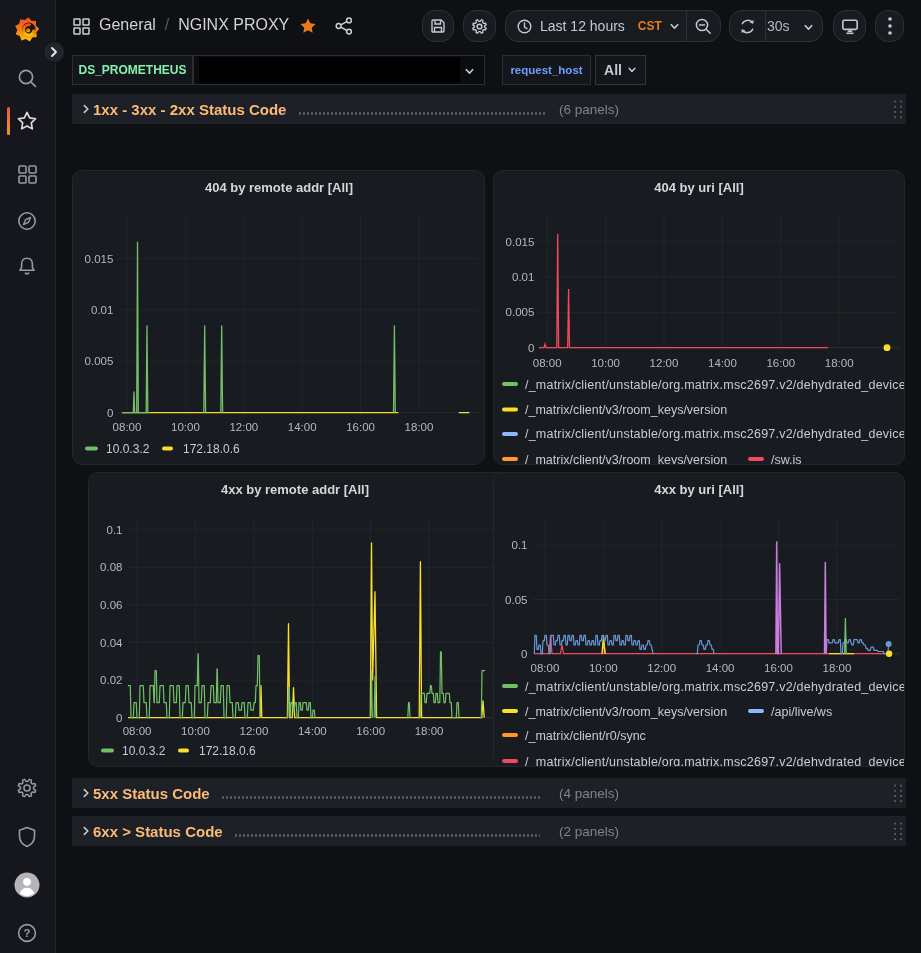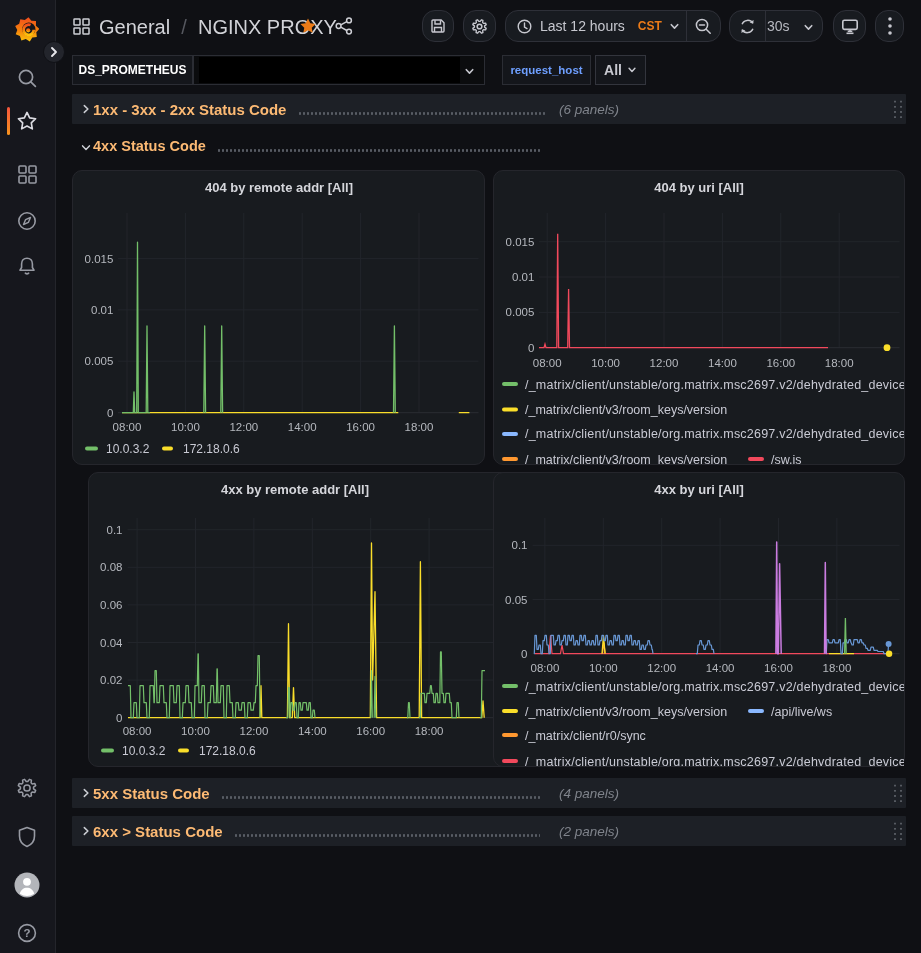--- a/index.html
+++ b/index.html
@@ -9,21 +9,21 @@
 #sidebar{position:absolute;left:0;top:0;width:56px;height:953px;background:#16171d;border-right:1px solid #24252b}
 
 .btn{position:absolute;top:10px;height:32px;background:#181b20;border:1px solid #2e3038;border-radius:13px;display:flex;align-items:center;justify-content:center;color:#c7c8cf}
 
 .vbox{position:absolute;top:55px;height:30px;border:1px solid #2b2d34;background:#14161b;display:flex;align-items:center;justify-content:center}
 
 .rowh{position:absolute;left:72px;width:834px;height:30px;background:#1d2026;border-radius:1px}
 .rowline{position:absolute;left:80px;top:0;height:30px;display:flex;align-items:center}
 .rtitle{font-size:15px;font-weight:bold;color:#fdba74;letter-spacing:0;white-space:pre}
 .dots{height:3px;margin-left:7px;margin-top:9px;background-image:radial-gradient(circle,#585c64 1.1px,rgba(0,0,0,0) 1.2px);background-size:4px 3px;background-repeat:repeat-x}
-.pcount{position:absolute;left:487px;top:0;height:30px;display:flex;align-items:center;font-size:13.5px;font-style:italic;color:#7f838b}
+.pcount{position:absolute;left:487px;top:0;height:30px;display:flex;align-items:center;font-size:13.5px;color:#7f838b}
 .drag{position:absolute;right:3px;top:5px;width:11px;height:21px;background-image:radial-gradient(circle,#565a61 1.1px,rgba(0,0,0,0) 1.2px);background-size:6px 5.2px;background-repeat:repeat}
 
 .panel{position:absolute;background:#181b1f;border:1px solid #25262c;border-radius:10px}
 text{font-family:"Liberation Sans",sans-serif}
 .axis{font-size:11.5px;fill:#b5b8be}
 .leg{font-size:12.5px;fill:#c9cad4}.leg2{font-size:12px;fill:#c9cad4}
 .ptitle{font-size:13px;font-weight:bold;fill:#d5d6db}
 </style></head>
 <body>
 <div id="root">
@@ -98,21 +98,21 @@
     </svg>
 
   <svg class="abs" style="left:73px;top:18px" width="17" height="17" viewBox="0 0 17 17">
       <g fill="none" stroke="#cdced4" stroke-width="1.5">
         <rect x="1" y="1" width="6" height="6" rx="0.5"></rect>
         <rect x="10" y="1" width="6" height="6" rx="0.5"></rect>
         <rect x="1" y="10" width="6" height="6" rx="0.5"></rect>
         <rect x="10" y="10" width="6" height="6" rx="0.5"></rect>
       </g>
     </svg>
-  <div class="abs" style="left:99px;top:16px;font-size:20px;color:#d2d3d8;white-space:pre">General<span style="color:#56585f">  /  </span><span>NGINX PROXY</span></div>
+  <div class="abs" style="left:99px;top:16px;font-size:16px;color:#d2d3d8;white-space:pre">General<span style="color:#56585f">  /  </span><span>NGINX PROXY</span></div>
   <svg class="abs" style="left:299px;top:17px" width="18" height="18" viewBox="0 0 24 24">
       <path d="M12,2 L15.1,8.3 L22,9.3 L17,14.2 L18.2,21.1 L12,17.8 L5.8,21.1 L7,14.2 L2,9.3 L8.9,8.3 Z" fill="#eb7b18"></path>
     </svg>
   <svg class="abs" style="left:335px;top:17px" width="18" height="18" viewBox="0 0 18 18">
       <g stroke="#cdced4" stroke-width="1.5" fill="none">
         <circle cx="14" cy="3.4" r="2.4"></circle>
         <circle cx="3.6" cy="9" r="2.4"></circle>
         <circle cx="14" cy="14.6" r="2.4"></circle>
         <path d="M5.8,7.9 L11.8,4.6 M5.8,10.2 L11.8,13.5"></path>
       </g>
@@ -177,21 +177,21 @@
     <svg width="4" height="18" viewBox="0 0 4 18">
         <g fill="#c7c8cf">
           <circle cx="2" cy="2" r="1.8"></circle>
           <circle cx="2" cy="9" r="1.8"></circle>
           <circle cx="2" cy="16" r="1.8"></circle>
         </g>
       </svg>
   </div>
 
   <div class="vbox" style="left:72px;width:121px">
-      <span style="font-size:12px;font-weight:bold;color:#ffffff">DS_PROMETHEUS</span>
+      <span style="font-size:12px;font-weight:bold;color:#86efac">DS_PROMETHEUS</span>
     </div>
   <div class="vbox" style="left:193px;width:292px;background:#0b0c0e;justify-content:flex-start">
     <div style="position:absolute;left:5px;top:1px;width:261px;height:26px;background:#000"></div>
     <svg width="11" height="11" viewBox="0 0 12 12" style="position:absolute;right:9px;top:10px">
         <path d="M2.5,4 L6,7.8 L9.5,4" fill="none" stroke="#c7c8cf" stroke-width="1.7" stroke-linecap="round" stroke-linejoin="round"></path>
       </svg>
   </div>
   <div class="vbox" style="left:502px;width:89px">
       <span style="font-size:11.5px;font-weight:bold;color:#6e9fff">request_host</span>
     </div>
@@ -207,29 +207,20 @@
         <path d="M4.3,2.6 L7.9,6 L4.3,9.4" fill="none" stroke="#ccced4" stroke-width="1.5" stroke-linecap="round" stroke-linejoin="round"></path>
       </svg>
     <div class="rowline" style="left:21px;width:452px">
         <span class="rtitle">1xx - 3xx - 2xx Status Code </span>
         <span class="dots" style="flex:1"></span>
       </div>
     <div class="pcount">(6 panels)</div>
     <div class="drag"></div>
   </div>
 
-  <div class="rowh" style="top:131px;background:transparent">
-    <svg class="abs" style="left:7.5px;top:11px" width="12" height="12" viewBox="0 0 12 12">
-        <path d="M2.6,3.9 L6,7.4 L9.4,3.9" fill="none" stroke="#ccced4" stroke-width="1.5" stroke-linecap="round" stroke-linejoin="round"></path>
-      </svg>
-    <div class="rowline" style="left:21px;width:447px">
-        <span class="rtitle" style="font-size:14.5px">4xx Status Code </span>
-        <span class="dots" style="flex:1"></span>
-      </div>
-  </div>
 
   <div class="rowh" style="top:778px">
     <svg class="abs" style="left:7.5px;top:9px" width="12" height="12" viewBox="0 0 12 12">
         <path d="M4.3,2.6 L7.9,6 L4.3,9.4" fill="none" stroke="#ccced4" stroke-width="1.5" stroke-linecap="round" stroke-linejoin="round"></path>
       </svg>
     <div class="rowline" style="left:21px;width:447px">
         <span class="rtitle">5xx Status Code </span>
         <span class="dots" style="flex:1"></span>
       </div>
     <div class="pcount">(4 panels)</div>

